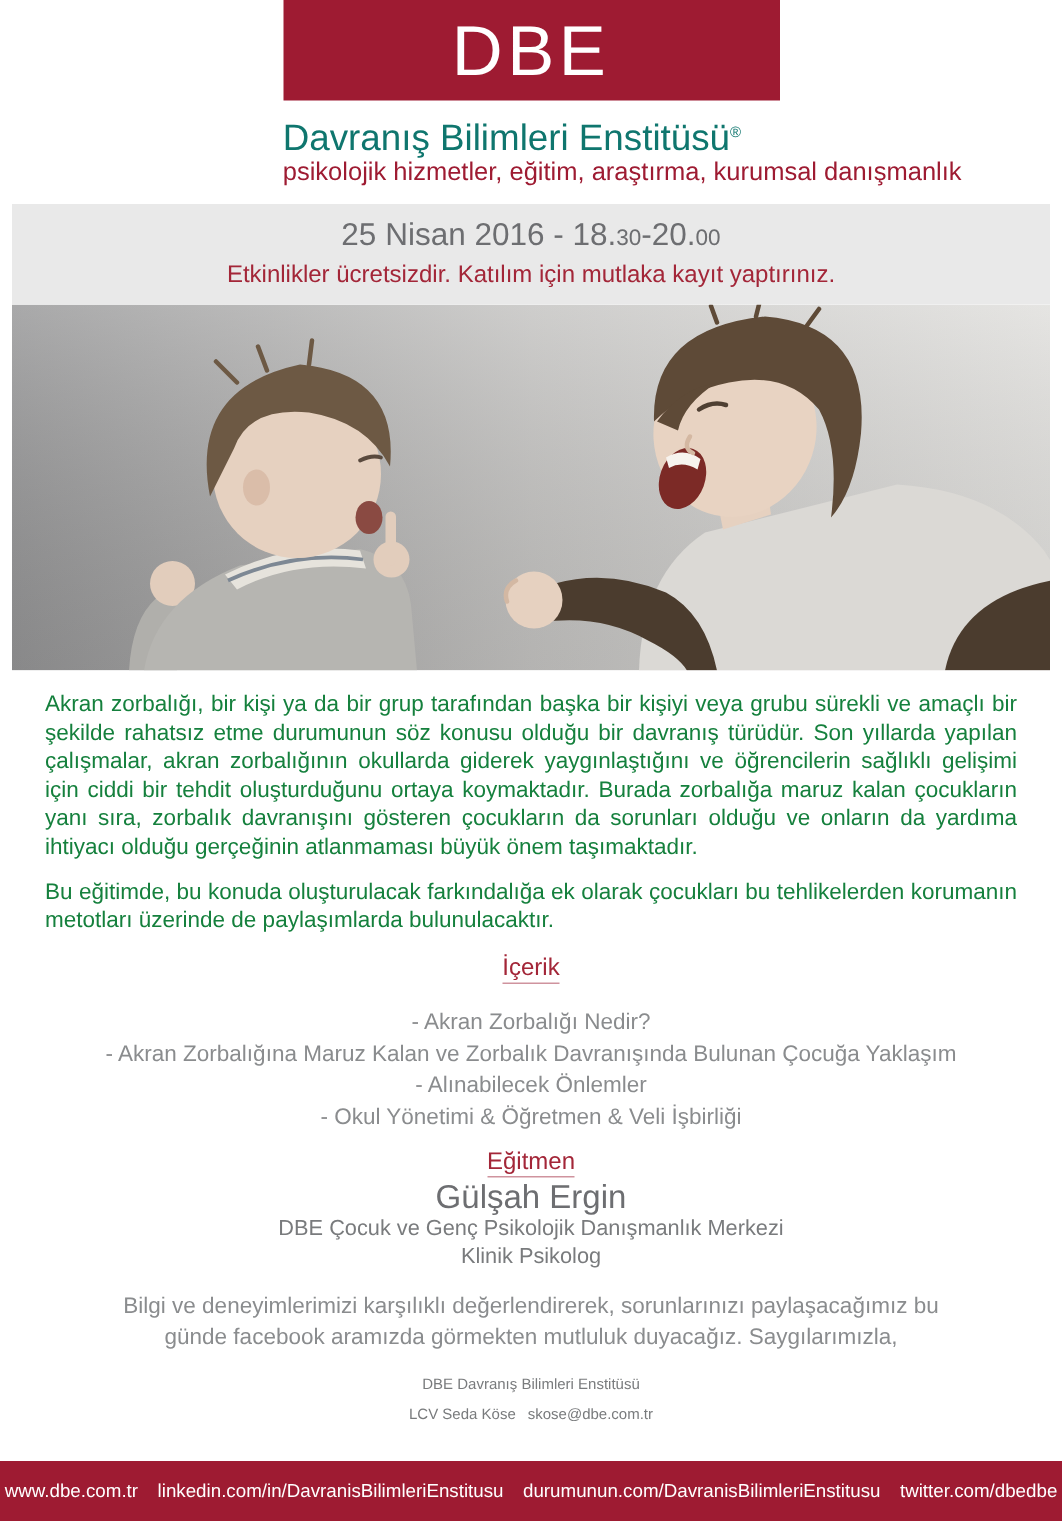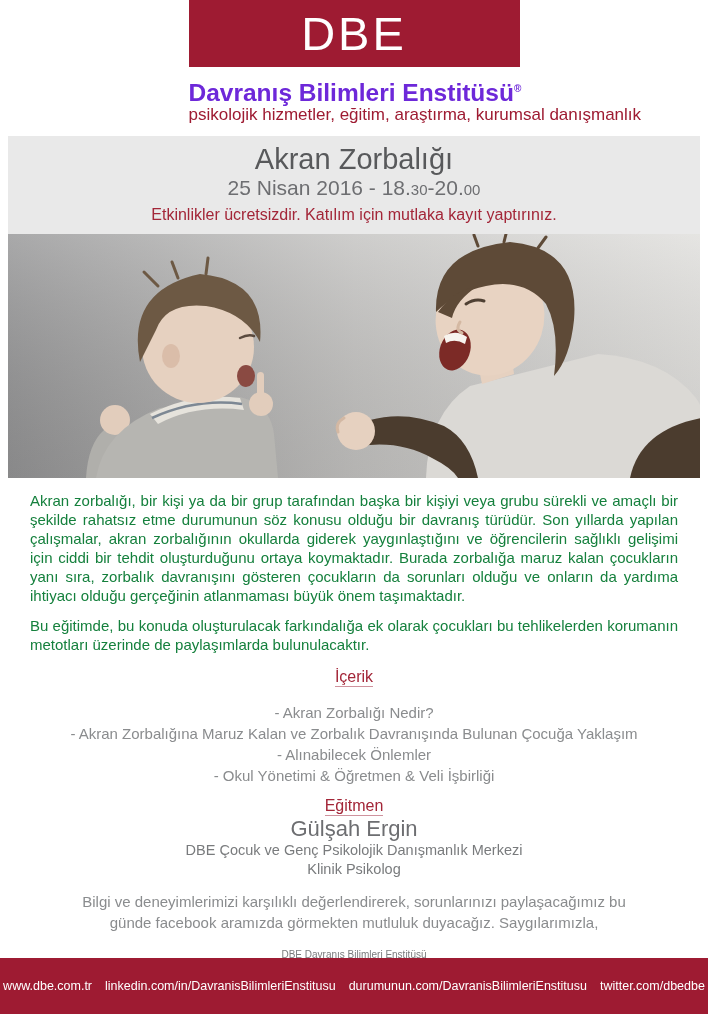--- a/index.html
+++ b/index.html
@@ -10,21 +10,21 @@
   }
   
   .logo-box{
     width:331px;height:67px;margin:0 auto;background:#9e1b32;
     display:flex;align-items:center;justify-content:center;
   }
   .logo-text{
     color:#ffffff;font-size:47px;font-weight:300;letter-spacing:3px;line-height:1;
   }
   .org-block{width:331px;margin:8px auto 0;}
-  .org-name{color:#6d28d9;font-size:24.5px;font-weight:700;line-height:27px;white-space:nowrap;}
+  .org-name{color:#0f766e;font-size:24.5px;font-weight:400;line-height:27px;white-space:nowrap;}
   .org-name sup{font-size:10px;}
   .org-tagline{color:#9e1b32;font-size:17px;line-height:16px;margin-top:1px;white-space:nowrap;}
   
   .band{
     margin:13px 8px 0;background:#e9e9e9;text-align:center;padding:8px 0 10px;
   }
   .band-title{color:#58595b;font-size:29px;font-weight:400;line-height:31px;}
   .band-date{color:#6d6e71;font-size:21px;line-height:22px;margin-top:2px;}
   .band-date .sm{font-size:15px;}
   .band-note{color:#a32638;font-size:16px;line-height:18px;margin-top:5px;}
@@ -38,38 +38,37 @@
   .sec-head span{border-bottom:1px solid #cf939e;padding-bottom:1px;}
   .sec-head.trainer{margin-top:10px;}
   .list{margin-top:16px;text-align:center;color:#8a8c8e;font-size:15px;line-height:21px;}
   .trainer-name{margin-top:1px;text-align:center;color:#6d6e71;font-size:22px;font-weight:400;line-height:25px;}
   .trainer-org,.trainer-title{text-align:center;color:#797b7d;font-size:14.5px;line-height:19px;}
   .closing{margin:12px 70px 0;text-align:center;color:#8a8c8e;font-size:15px;line-height:21px;}
   .sig{margin-top:12px;text-align:center;color:#797b7d;font-size:10px;line-height:20px;}
   .sig .email{margin-left:8px;}
   
   .footer{
-    position:absolute;left:0;bottom:0;width:708px;height:56px;background:#9e1b32;
+    position:absolute;left:0;bottom:0;width:708px;height:40px;background:#9e1b32;
     display:flex;align-items:center;justify-content:center;gap:13px;
   }
   .footer .flink{color:#ffffff;font-size:12.5px;white-space:nowrap;}
 </style>
 </head>
 <body>
 
 <div class="logo-box">
   <div class="logo-text">DBE</div>
 </div>
 <div class="org-block">
   <div class="org-name"><span>Davranış Bilimleri Enstitüsü</span><sup>®</sup></div>
   <div class="org-tagline">psikolojik hizmetler, eğitim, araştırma, kurumsal danışmanlık</div>
 </div>
 
 <div class="band">
-  <div class="band-title">Akran Zorbalığı</div>
   <div class="band-date"><span>25 Nisan 2016 - 18.</span><span class="sm">30</span><span>-20.</span><span class="sm">00</span></div>
   <div class="band-note">Etkinlikler ücretsizdir. Katılım için mutlaka kayıt yaptırınız.</div>
 </div>
 
 <div class="photo">
   <svg viewBox="0 0 693 244" width="693" height="244" preserveAspectRatio="none">
     <defs>
       <linearGradient id="gBg" x1="0" y1="0" x2="1" y2="0">
         <stop offset="0" stop-color="#8c8c8d"></stop>
         <stop offset="0.5" stop-color="#bebdbb"></stop>

